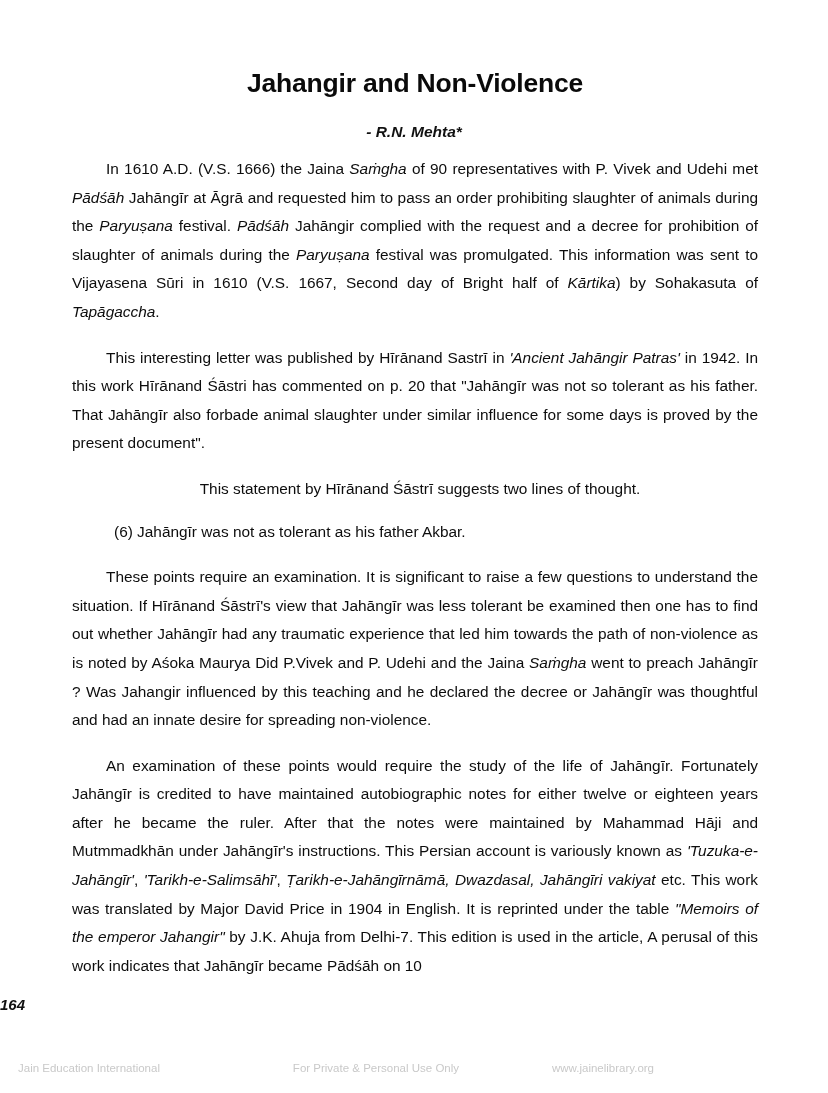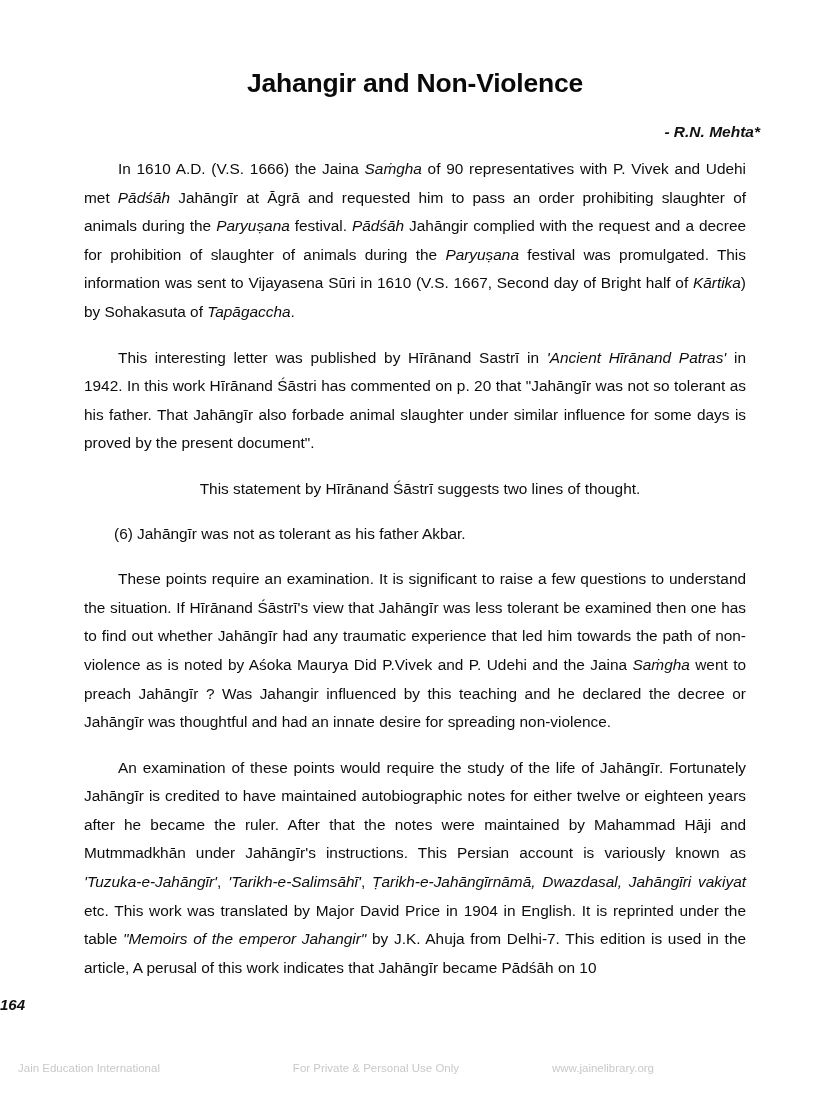--- a/index.html
+++ b/index.html
@@ -25,34 +25,34 @@
   .title {
     text-align: center;
     font-size: 26.5px;
     font-weight: bold;
     letter-spacing: -0.2px;
     margin: 0;
     padding-top: 68px;
     color: #0a0a0a;
   }
   .byline {
-    text-align: right;
+    text-align: center;
     font-style: italic;
     font-weight: bold;
     font-size: 15.5px;
     margin-top: 24px;
     padding-right: 2px;
     color: #111;
   }
   p.body {
     font-size: 15.4px;
     line-height: 28.6px;
     text-align: justify;
     text-justify: inter-word;
-    margin: 16px;
+    margin: 4px;
     color: #0d0d0d;
     -webkit-font-smoothing: none;
   }
   p.body.first-para   { margin-top: 14px; text-indent: 34px; }
   p.body.para-gap     { margin-top: 17px; text-indent: 34px; }
   p.body.no-indent    { margin-top: 17px; text-indent: 10px; }
   p.body.last-line-left { text-align: center; }
   .numbered {
     font-size: 15.4px;
     line-height: 28.6px;
@@ -95,21 +95,21 @@
 <div class="page">
 
   <div class="content">
 
     <h1 class="title">Jahangir and Non-Violence</h1>
 
     <div class="byline">- R.N. Mehta*</div>
 
     <p class="body first-para"><span>In 1610 A.D. (V.S. 1666) the Jaina </span><i>Saṁgha</i><span> of 90 representatives with P. Vivek and Udehi met </span><i>Pādśāh</i><span> Jahāngīr at Āgrā and requested him to pass an order prohibiting slaughter of animals during the </span><i>Paryuṣana</i><span> festival.  </span><i>Pādśāh</i><span> Jahāngir complied with the request and a decree for prohibition of slaughter of animals during the </span><i>Paryuṣana</i><span> festival was promulgated.  This information was sent to Vijayasena Sūri in 1610 (V.S. 1667, Second day of Bright half of </span><i>Kārtika</i><span>) by Sohakasuta of </span><i>Tapāgaccha</i><span>.</span></p>
 
-    <p class="body para-gap"><span>This interesting letter was published by Hīrānand Sastrī in </span><i>'Ancient Hīrānand Patras'</i><span> in 1942.  In this work Hīrānand Śāstri has commented on p. 20 that "Jahāngīr was not so tolerant as his father.  That Jahāngīr also forbade animal slaughter under similar influence for some days is proved by the present document".</span></p>
+    <p class="body para-gap"><span>This interesting letter was published by Hīrānand Sastrī in </span><i>'Ancient Jahāngir Patras'</i><span> in 1942.  In this work Hīrānand Śāstri has commented on p. 20 that "Jahāngīr was not so tolerant as his father.  That Jahāngīr also forbade animal slaughter under similar influence for some days is proved by the present document".</span></p>
 
     <p class="body no-indent last-line-left">This statement by Hīrānand Śāstrī suggests two lines of thought.</p>
 
     <p class="numbered n1">(6) Jahāngīr was not as tolerant as his father Akbar.</p>
 
     <p class="body para-gap"><span>These points require an examination. It is significant to raise a few questions to understand the situation.  If Hīrānand Śāstrī's view that Jahāngīr was less tolerant be examined then one has to find out whether Jahāngīr had any traumatic experience that led him towards the path of non-violence as is noted by Aśoka Maurya Did P.Vivek and P. Udehi and the Jaina </span><i>Saṁgha</i><span> went to preach Jahāngīr ? Was Jahangir influenced by this teaching and he declared the decree or Jahāngīr was thoughtful and had an innate desire for spreading non-violence.</span></p>
 
     <p class="body para-gap"><span>An examination of these points would require the study of the life of Jahāngīr.   Fortunately Jahāngīr is credited to have maintained autobiographic notes for either twelve or eighteen years after he became the ruler. After that the notes were maintained by Mahammad Hāji and Mutmmadkhān under Jahāngīr's instructions.  This Persian account is variously known as </span><i>'Tuzuka-e-Jahāngīr'</i><span>,          </span><i>'Tarikh-e-Salimsāhī'</i><span>,          </span><i>Ṭarikh-e-Jahāngīrnāmā, Dwazdasal, Jahāngīri vakiyat</i><span> etc.  This work was translated by Major David Price in 1904 in English.  It is reprinted under the table </span><i>"Memoirs of the emperor Jahangir"</i><span> by J.K. Ahuja from Delhi-7.  This edition is used in the article, A perusal of this work indicates that Jahāngīr became Pādśāh on 10</span></p>
 
   </div>

